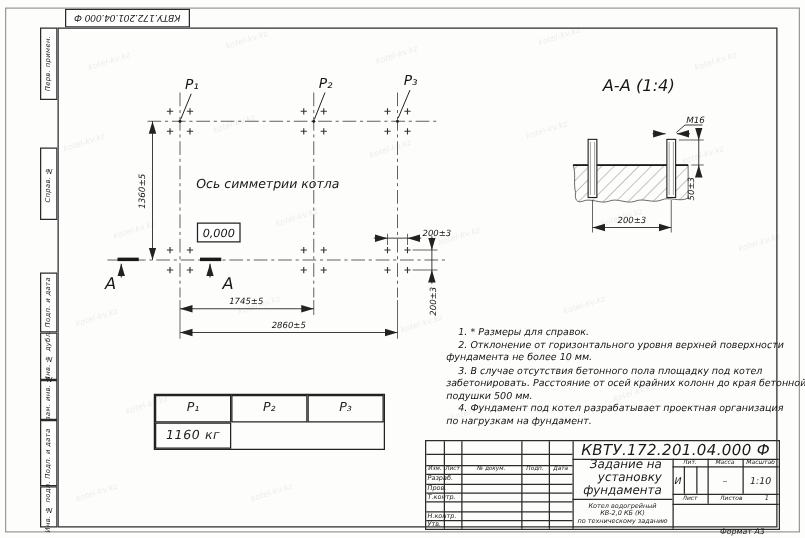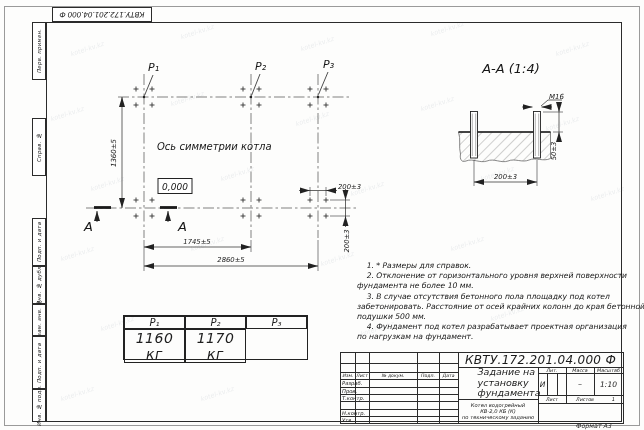--- a/index.html
+++ b/index.html
@@ -19,21 +19,21 @@
              letter-spacing:-.2px;transform:rotate(180deg)}
   
   .notes{left:357px;top:261px;width:264px;font-size:7.6px;line-height:10.2px;font-style:italic;
          white-space:pre;color:#141414}
   
   .ltable{left:123px;top:315px;width:185px;height:45px;display:grid;
           grid-template-columns:1fr 1fr 1fr;grid-template-rows:1fr 1fr;
           border:1.4px solid #222;box-sizing:border-box;font-style:italic;text-align:center}
   .ltable div{border:0.8px solid #222;display:flex;align-items:center;justify-content:center}
   .ltable .hd{font-size:10px}
-  .ltable .vl{font-size:14px;letter-spacing:.5px}
+  .ltable .vl{font-size:10px;letter-spacing:.5px}
   
   .tb{left:340px;top:352px;width:282px;height:70px;border:1.3px solid #2b2b2b;box-sizing:content-box;font-style:italic}
   .tb .vl,.tb .hl{position:absolute;background:#2b2b2b}
   .tb .vl{width:1px}
   .tb .hl{height:1px}
   .tb .txt{position:absolute;display:flex;align-items:center;justify-content:center;color:#1a1a1a}
   .wm{position:absolute;font-size:6.5px;color:#8b97a6;opacity:.16;transform:rotate(-18deg);white-space:nowrap;font-style:italic}
   .fmt{left:576px;top:422px;font-size:6.3px;font-style:italic}
   svg text{font-family:"DejaVu Sans",sans-serif;font-style:italic;fill:#161616}
 </style>
@@ -212,21 +212,20 @@
 забетонировать. Расстояние от осей крайних колонн до края бетонной
 подушки 500 мм.
     4. Фундамент под котел разрабатывает проектная организация
 по нагрузкам на фундамент.</div>
 
 <div class="abs ltable">
   <div class="hd">P₁</div>
   <div class="hd">P₂</div>
   <div class="hd">P₃</div>
   <div class="vl">1160 кг</div>
-  <div class="vl">1170 кг</div>
 </div>
 
 <div class="abs tb">
 
   <div class="vl" style="left:14px;top:0;height:70px"></div>
   <div class="vl" style="left:28px;top:0;height:70px"></div>
   <div class="vl" style="left:76px;top:0;height:70px"></div>
   <div class="vl" style="left:98px;top:0;height:70px"></div>
   <div class="vl" style="left:117px;top:0;height:70px"></div>
   <div class="vl" style="left:197px;top:14px;height:56px"></div>
@@ -243,21 +242,21 @@
   <div class="hl" style="left:0;top:56px;width:117px"></div>
   <div class="hl" style="left:0;top:63px;width:117px"></div>
   <div class="hl" style="left:117px;top:14px;width:165px"></div>
   <div class="hl" style="left:197px;top:20px;width:85px"></div>
   <div class="hl" style="left:197px;top:42px;width:85px"></div>
   <div class="hl" style="left:197px;top:50px;width:85px"></div>
   <div class="hl" style="left:117px;top:46px;width:80px"></div>
 
   <div class="txt" style="left:117px;top:0;width:165px;height:14px;font-size:12px;letter-spacing:.3px">КВТУ.172.201.04.000  Ф</div>
 
-  <div class="txt" style="left:128px;top:14px;width:80px;height:32px;font-size:9.5px;line-height:10.5px;text-align:left;white-space:pre-line">Задание на
+  <div class="txt" style="left:117px;top:14px;width:80px;height:32px;font-size:9.5px;line-height:10.5px;text-align:right;white-space:pre-line">Задание на
 установку
 фундамента</div>
   <div class="txt" style="left:117px;top:46px;width:80px;height:24px;font-size:5.2px;line-height:6.2px;text-align:center;white-space:pre-line">Котел водогрейный
 КВ-2,0 КБ (К)
 по техническому заданию</div>
 
   <div class="txt" style="left:0;top:19px;width:14px;height:7px;font-size:4.6px">Изм.</div>
   <div class="txt" style="left:14px;top:19px;width:14px;height:7px;font-size:4.6px">Лист</div>
   <div class="txt" style="left:28px;top:19px;width:48px;height:7px;font-size:4.6px">№ докум.</div>
   <div class="txt" style="left:76px;top:19px;width:22px;height:7px;font-size:4.6px">Подп.</div>

